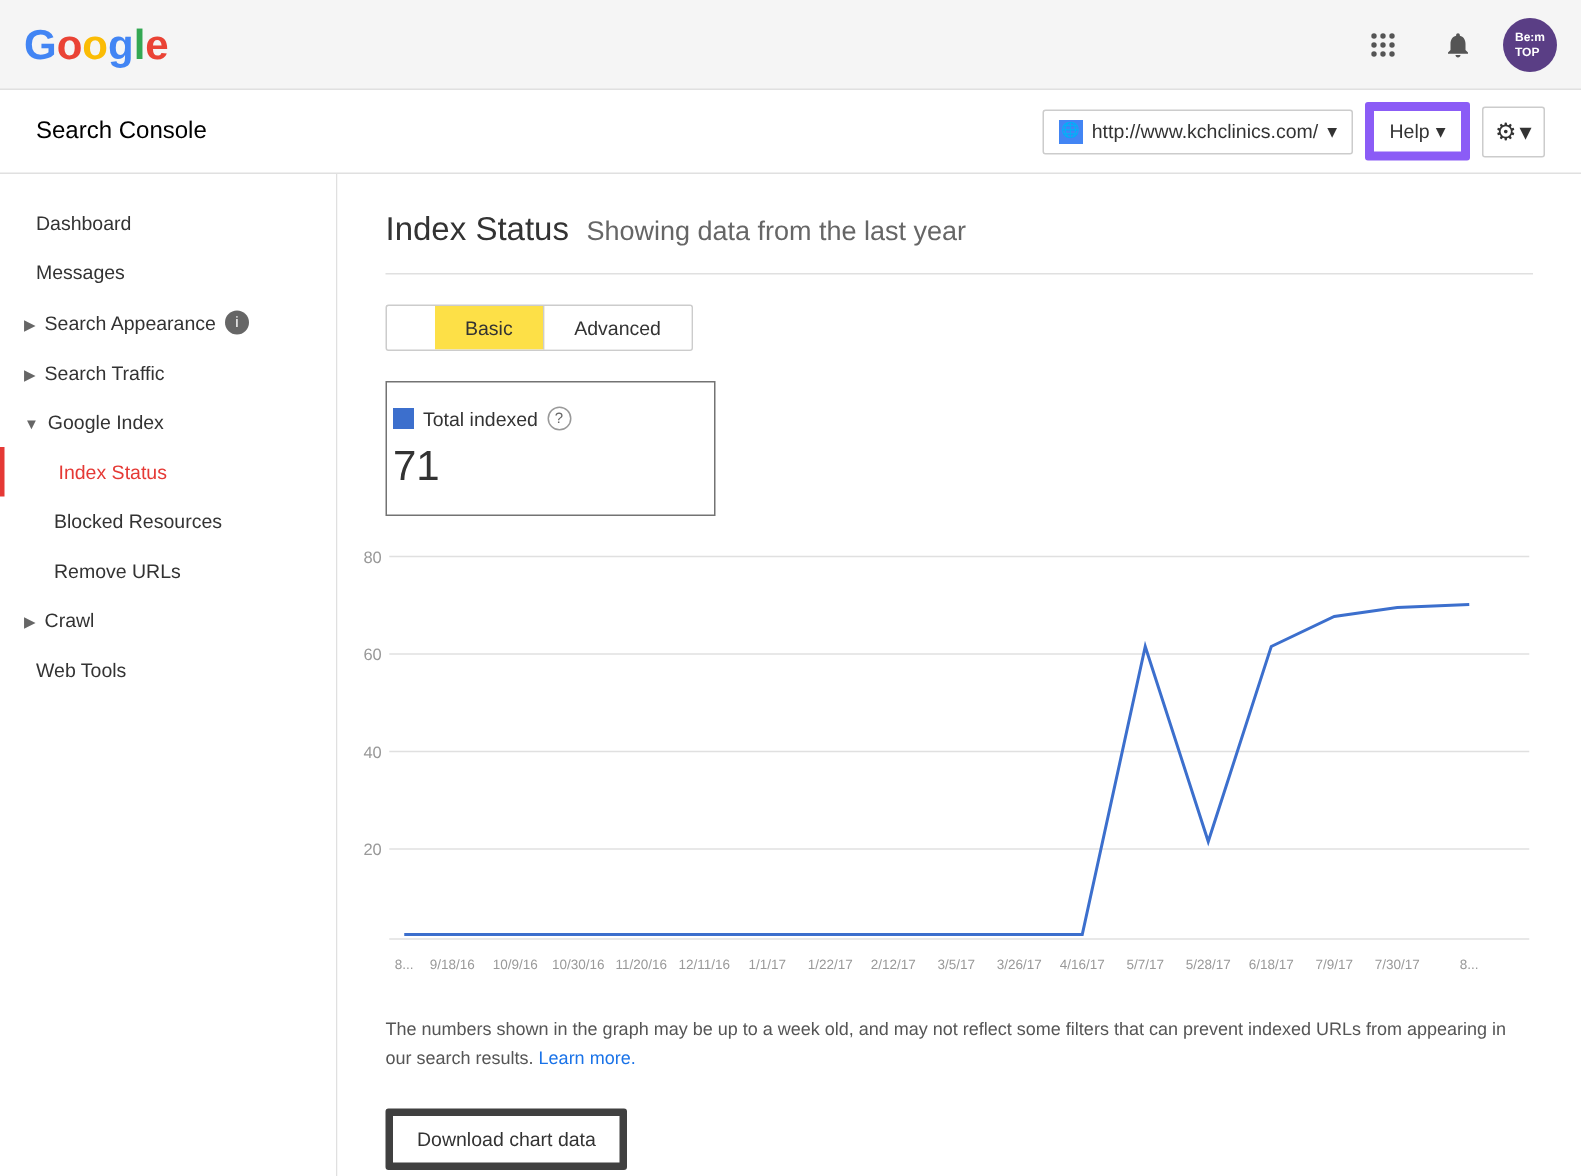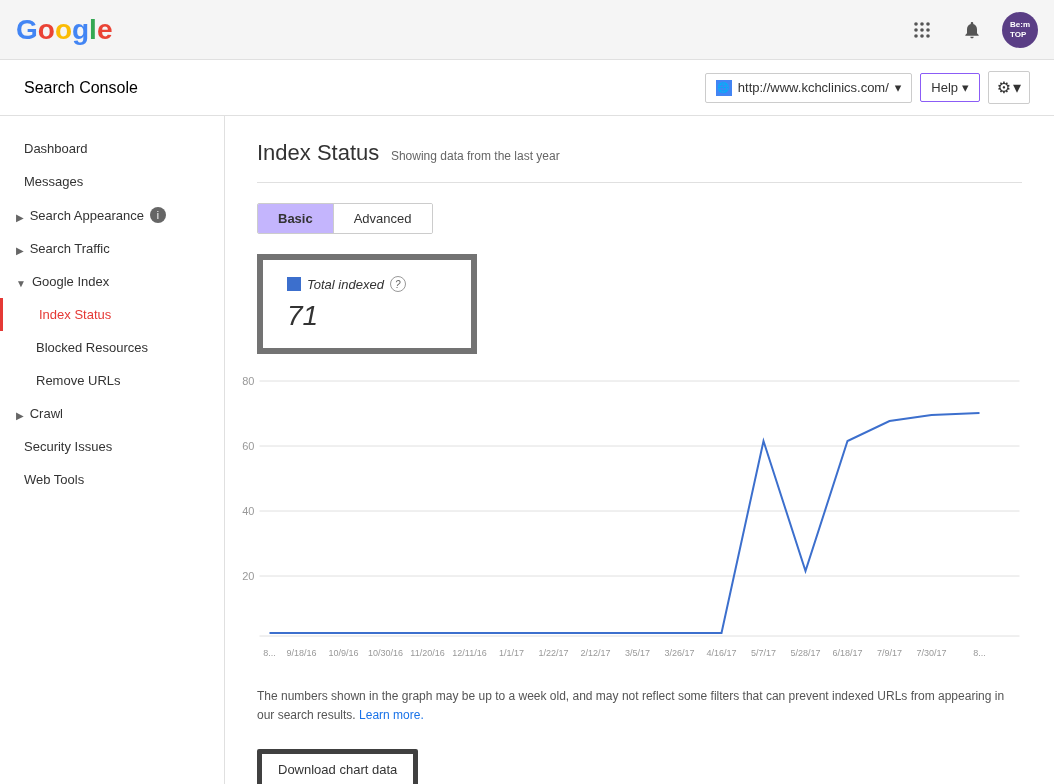--- a/index.html
+++ b/index.html
@@ -95,21 +95,21 @@
       background: #4285F4;
       display: inline-block;
       font-size: 10px;
       color: #fff;
       text-align: center;
       line-height: 16px;
     }
     .dropdown-btn {
       display: flex;
       align-items: center;
-      border: 1px solid #8b5cf6;
+      border: 6px solid #8b5cf6;
       border-radius: 2px;
       padding: 6px 10px;
       font-size: 13px;
       cursor: pointer;
       background: #fff;
       gap: 4px;
     }
     .gear-btn {
       display: flex;
       align-items: center;
@@ -200,39 +200,39 @@
     }
     .tab {
       padding: 7px 20px;
       font-size: 13px;
       cursor: pointer;
       background: #fff;
       border: none;
       color: #333;
     }
     .tab.active {
-      background: #c4b5fd;
-      font-weight: 700;
+      background: #fde047;
+      font-weight: 400;
+      margin-left: 32px;
     }
     .tab:not(:last-child) {
       border-right: 1px solid #ccc;
     }
 
     
     .stats-box {
       display: flex;
       margin: 20px 0 0 0;
     }
     .stat-card {
-      border: 6px solid #737373;
-      padding: 16px 24px;
+      border: 1px solid #737373;
+      padding: 16px 4px;
       min-width: 220px;
       display: flex;
       flex-direction: column;
-      font-style: italic;
     }
     .stat-label {
       display: flex;
       align-items: center;
       gap: 6px;
       font-size: 13px;
       color: #333;
       margin-bottom: 8px;
     }
     .stat-color-box {
@@ -379,32 +379,29 @@
       <span>Blocked Resources</span>
     </div>
     <div class="sidebar-item child">
       <span>Remove URLs</span>
     </div>
     <div class="sidebar-item parent">
       <span class="arrow">▶</span>
       <span>Crawl</span>
     </div>
     <div class="sidebar-item">
-      <span>Security Issues</span>
-    </div>
-    <div class="sidebar-item">
       <span>Web Tools</span>
     </div>
   </div>
 
   <div class="content">
 
     <div>
       <span class="page-title">Index Status</span>
-      <span style="font-size:12px; color:#666; margin-left:8px;">Showing data from the last year</span>
+      <span style="font-size:18px; color:#666; margin-left:8px;">Showing data from the last year</span>
     </div>
 
     <hr class="divider-line">
 
     
     <div class="tab-bar">
       <button class="tab active">Basic</button>
       <button class="tab">Advanced</button>
     </div>
 

